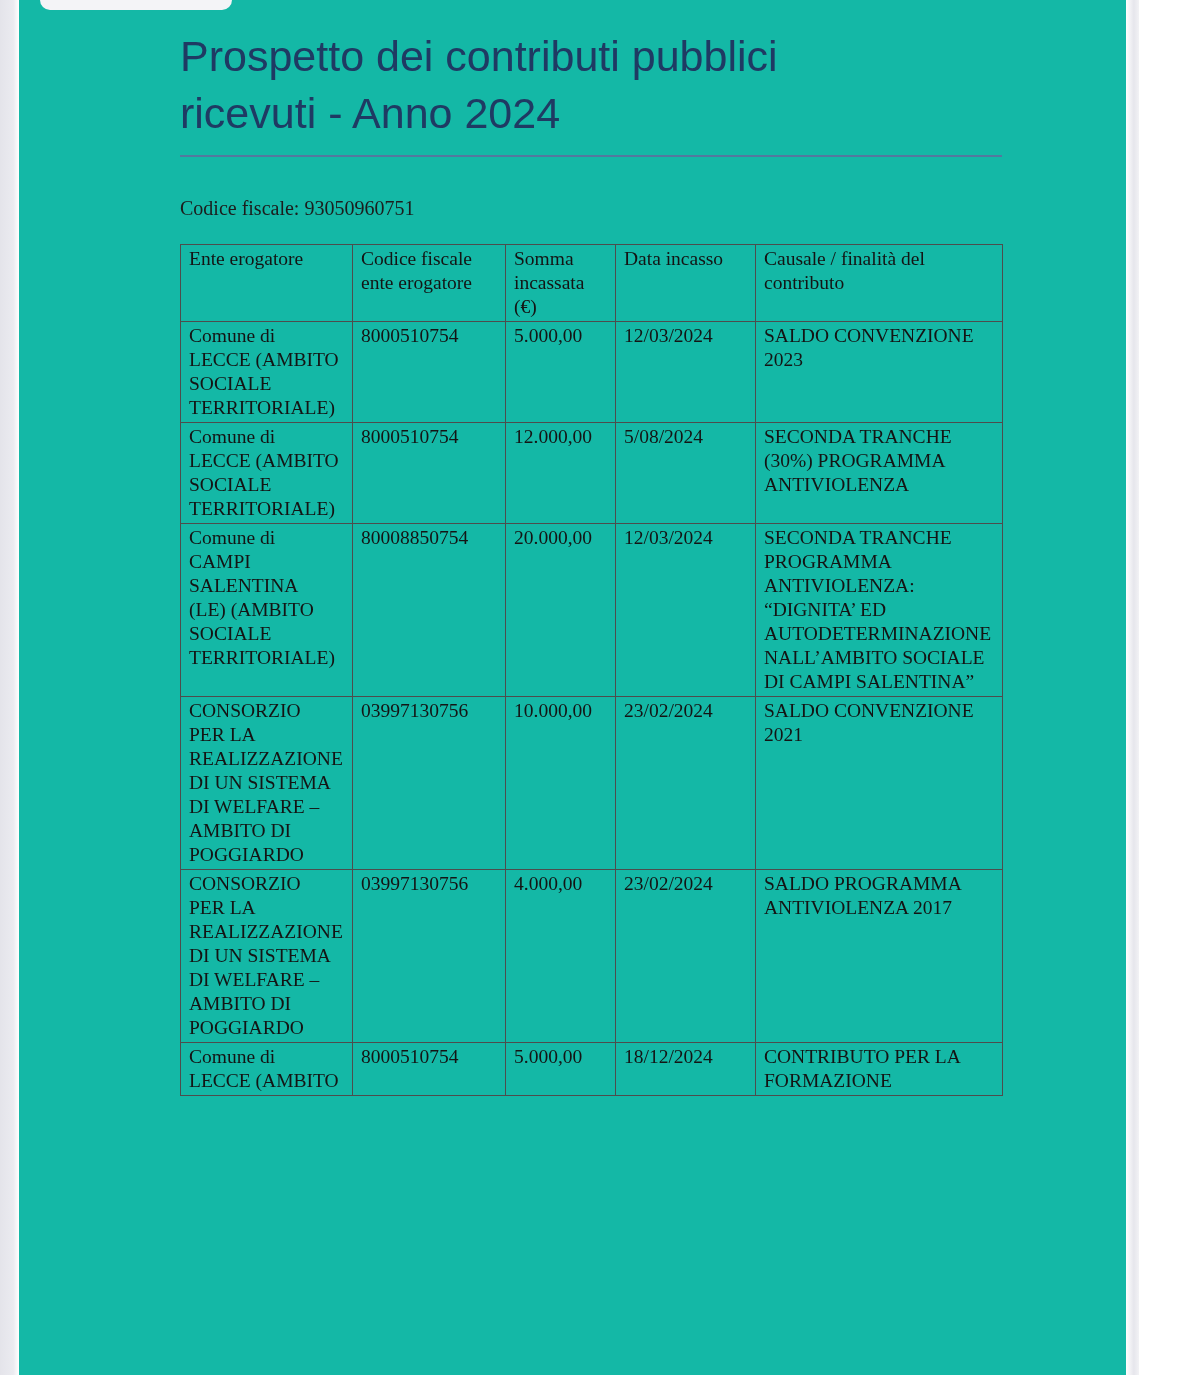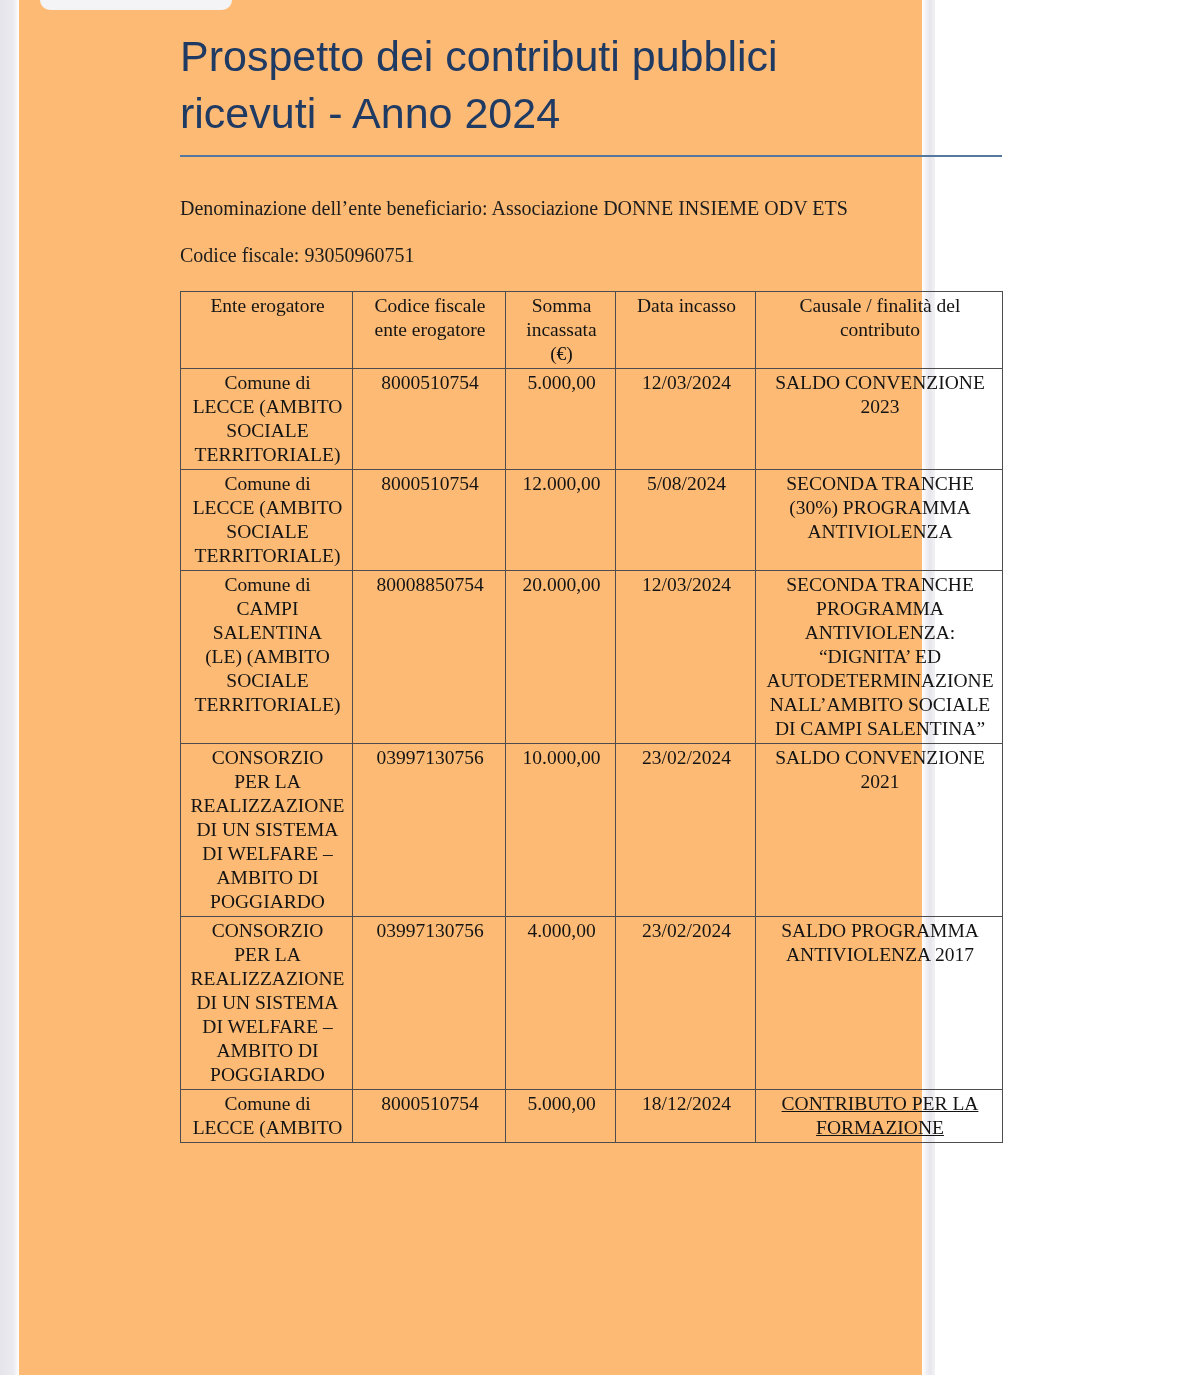--- a/index.html
+++ b/index.html
@@ -2,21 +2,21 @@
 <html><head>
 <meta charset="utf-8">
 <style>
   * { margin: 0; padding: 0; box-sizing: border-box; }
   html, body {
     width: 1179px; height: 1375px;
     background: #ffffff;
     overflow: hidden;
     font-family: "Liberation Serif", "DejaVu Serif", serif;
   }
-  .stage { position: relative; width: 935px; height: 1375px; background: #fdba74; }
+  .stage { position: relative; width: 1139px; height: 1375px; background: #14b8a6; }
 
   
   .edge-strip {
     position: absolute; top: 0; height: 1375px;
   }
   .edge-strip.left {
     left: 0; width: 19px;
     background: linear-gradient(to right, #e4e4ea 0%, #ebebf0 70%, #ffffff 100%);
   }
   .edge-strip.right {
@@ -58,21 +58,21 @@
 
   table.contrib {
     margin-top: 16px;
     border-collapse: collapse;
     table-layout: fixed;
     width: 822px;
   }
   table.contrib th, table.contrib td {
     border: 1px solid #4d4d4d;
     vertical-align: top;
-    text-align: center;
+    text-align: left;
     font-weight: normal;
     font-size: 19.5px;
     line-height: 24px;
     color: #141414;
     padding: 2px 6px 2px 8px;
     white-space: pre-line;
     overflow: hidden;
   }
 </style>
 </head>
@@ -85,21 +85,20 @@
   <div class="edge-strip right"></div>
 
   <div class="doc">
 
     <h1 class="doc-title" style="color: rgb(31, 58, 99);">Prospetto dei contributi pubblici
 ricevuti - Anno 2024</h1>
 
     <div class="title-rule" style="background: rgb(84, 120, 158);"></div>
 
     <div class="meta">
-      <p>Denominazione dell’ente beneficiario: Associazione DONNE INSIEME ODV ETS</p>
       <p>Codice fiscale: 93050960751</p>
     </div>
 
     <table class="contrib">
       <colgroup>
         <col style="width:172px">
         <col style="width:153px">
         <col style="width:110px">
         <col style="width:140px">
         <col style="width:247px">
@@ -186,20 +185,20 @@
             <td style="border-color: rgb(77, 77, 77);">23/02/2024</td>
             <td style="border-color: rgb(77, 77, 77);">SALDO PROGRAMMA
 ANTIVIOLENZA 2017</td>
           </tr>
           <tr>
             <td style="border-color: rgb(77, 77, 77);">Comune di
 LECCE (AMBITO</td>
             <td style="border-color: rgb(77, 77, 77);">8000510754</td>
             <td style="border-color: rgb(77, 77, 77);">5.000,00</td>
             <td style="border-color: rgb(77, 77, 77);">18/12/2024</td>
-            <td style="border-color: rgb(77, 77, 77); text-decoration: underline;">CONTRIBUTO PER LA
+            <td style="border-color: rgb(77, 77, 77);">CONTRIBUTO PER LA
 FORMAZIONE</td>
           </tr>
         </tbody>
       </table>
 
   </div>
 </div>
 
 </body></html>

